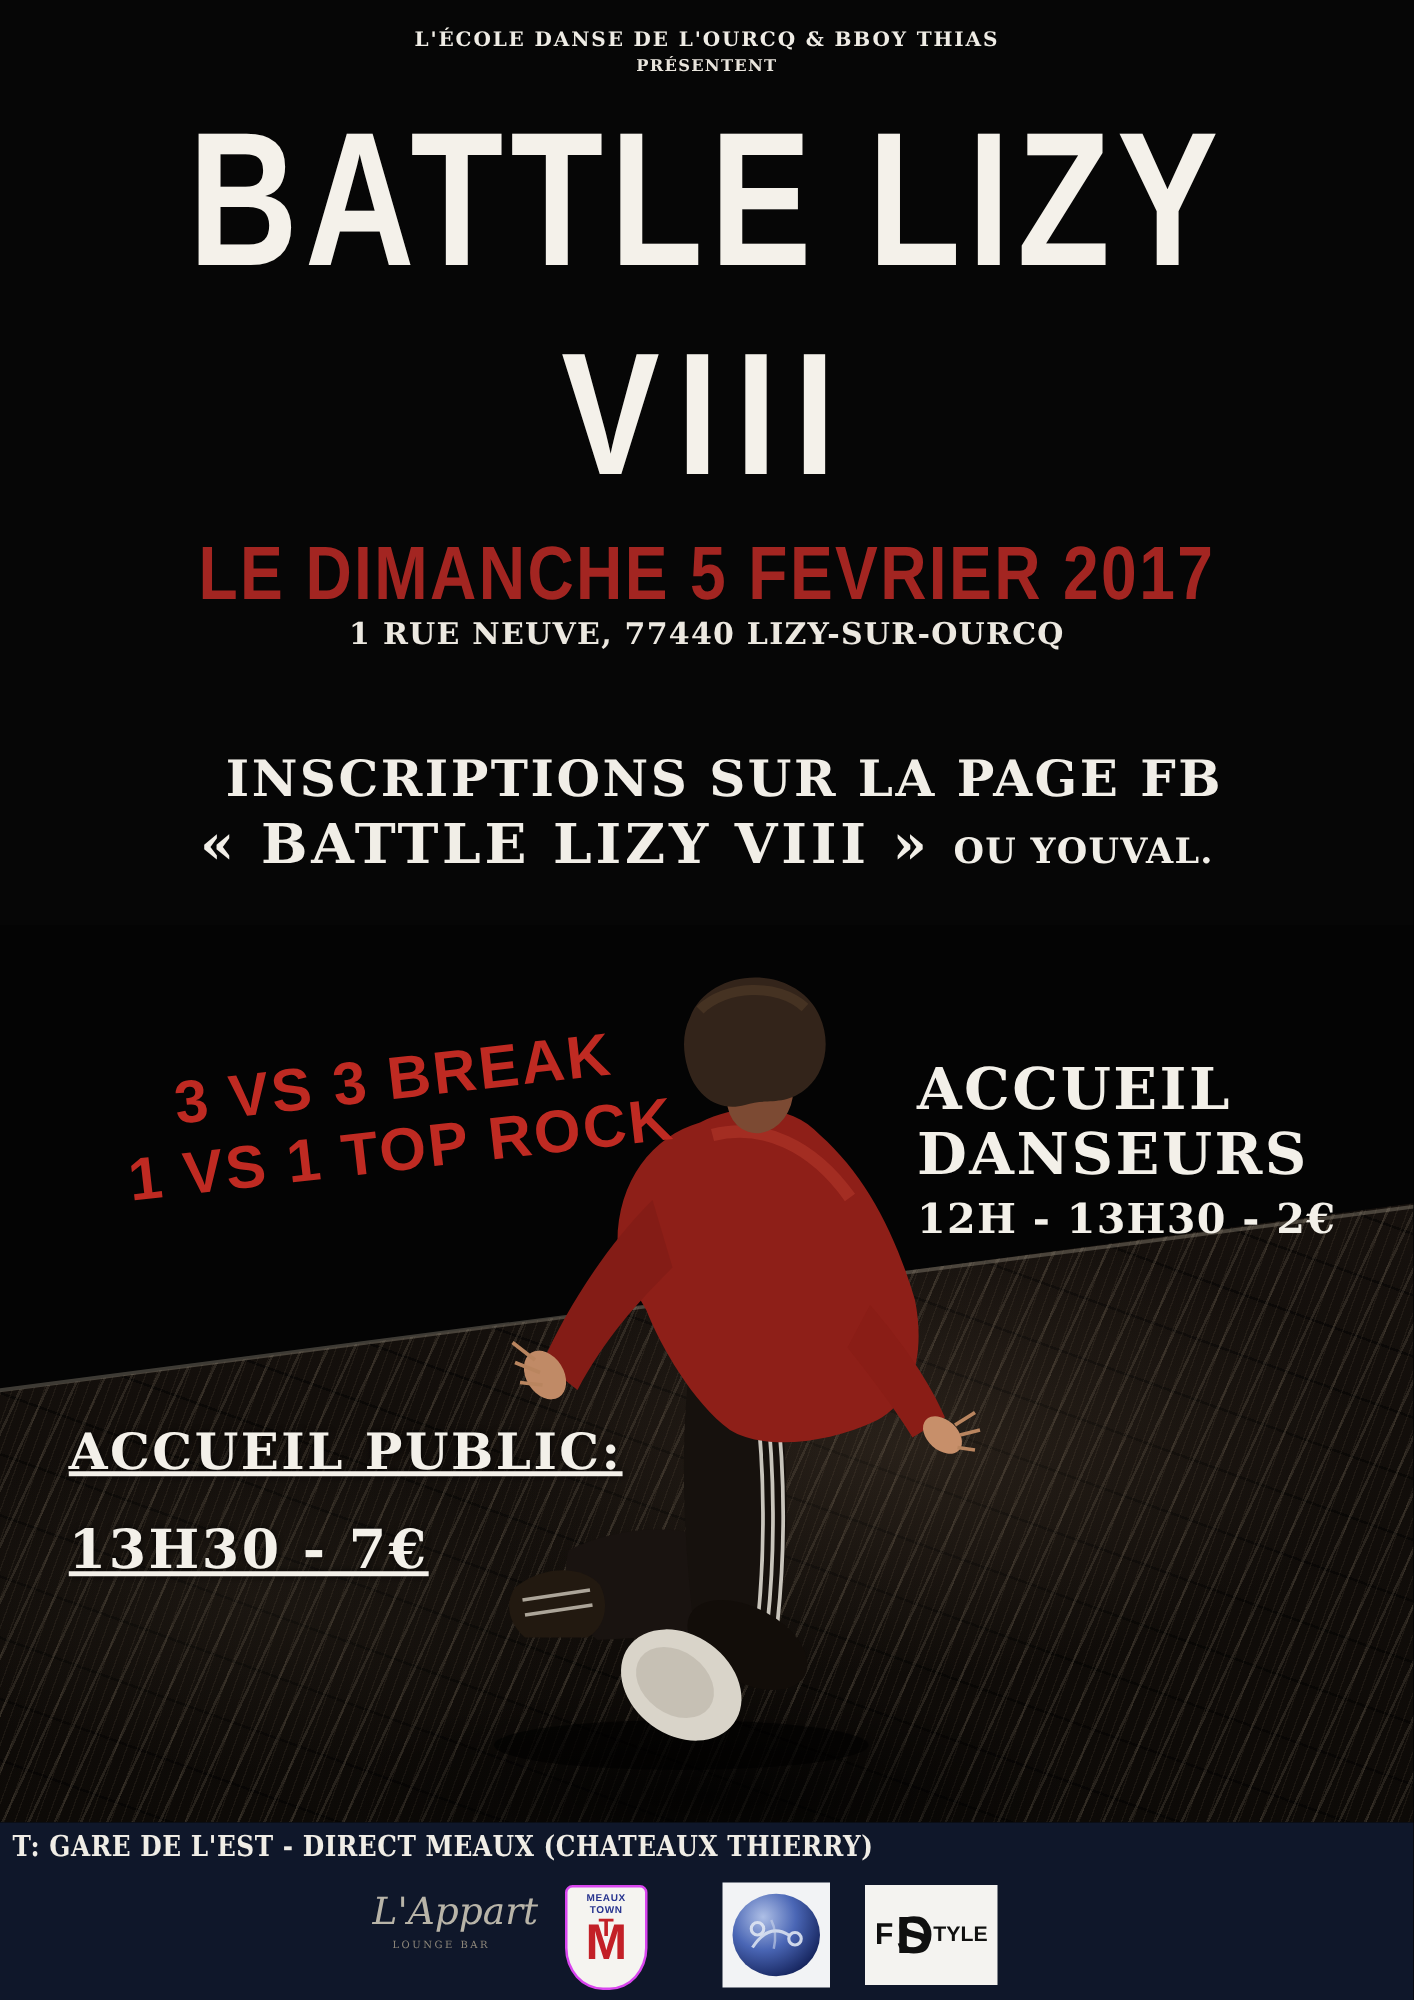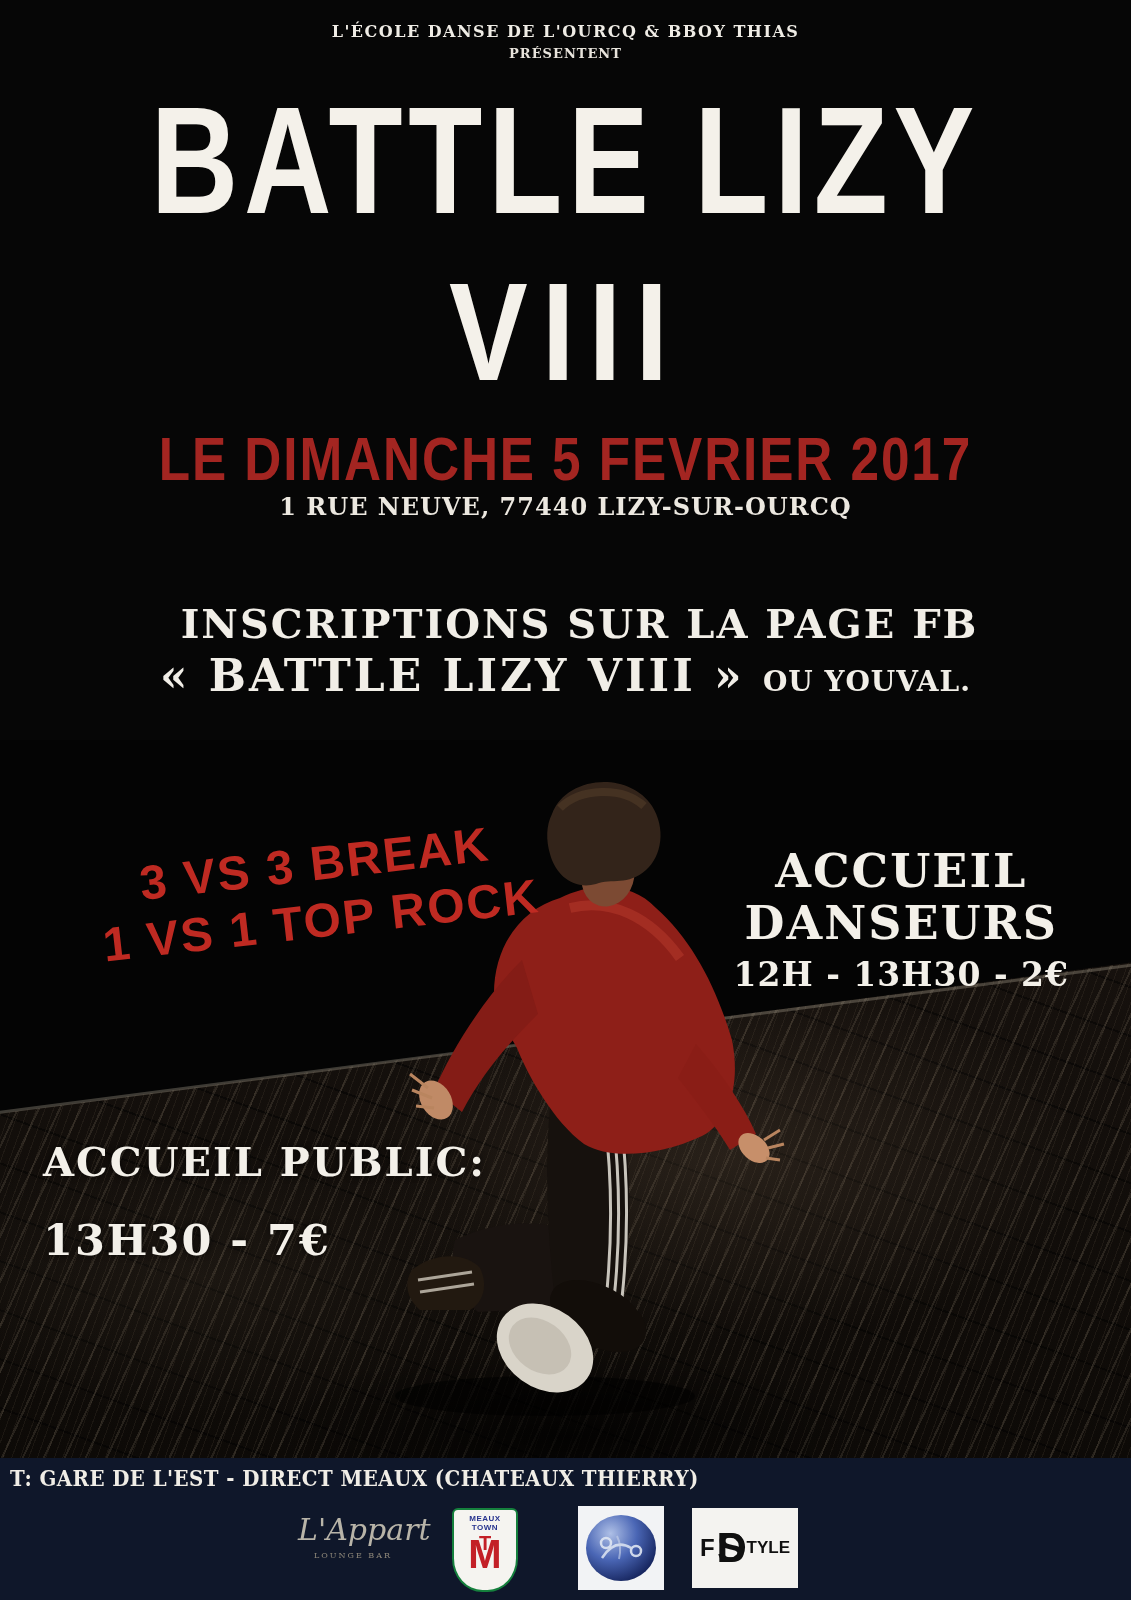--- a/index.html
+++ b/index.html
@@ -39,37 +39,37 @@
        repeating-linear-gradient(110deg, rgba(165,145,118,0.09) 0 1px, rgba(0,0,0,0) 1px 8px),
        repeating-linear-gradient(20deg, rgba(0,0,0,0.45) 0 2px, rgba(0,0,0,0) 2px 46px),
        linear-gradient(#1a1410,#0d0a07);}
   .stage-edge{position:absolute;left:-10px;top:372px;width:1160px;height:3px;
      background:rgba(185,175,155,0.32);transform:rotate(-7.4deg);transform-origin:left center;}
   .dancer{position:absolute;left:360px;top:8px;}
 
   
   .formats{left:58px;top:836px;width:520px;text-align:center;font-size:48px;line-height:1.18;
            letter-spacing:2px;color:#bf2a22;transform:rotate(-6.5deg);}
-  .danseurs{right:62px;top:846px;text-align:center;color:#f3f0e9;}
+  .danseurs{right:62px;top:846px;text-align:left;color:#f3f0e9;}
   .danseurs .l1{font-size:46px;line-height:1.12;letter-spacing:2px;}
   .danseurs .l3{font-size:33px;margin-top:6px;letter-spacing:1px;}
-  .public{left:43px;top:1138px;color:#f3f0e9;text-shadow:0 0 6px rgba(0,0,0,0.8);}
+  .public{left:55px;top:1138px;color:#f3f0e9;text-shadow:0 0 6px rgba(0,0,0,0.8);text-decoration:underline;}
   .public .l1{font-size:40px;letter-spacing:2px;}
   .public .l2{font-size:43px;margin-top:30px;letter-spacing:2px;}
 
   
   .band{position:absolute;left:0;top:1458px;width:1131px;height:142px;background:#0f172a;}
   .transport{position:absolute;left:10px;top:6px;font-size:23px;letter-spacing:0.5px;color:#f0ede6;
              transform:scaleX(0.86);transform-origin:left center;white-space:nowrap;}
   .sponsors{position:absolute;left:0;top:46px;width:1131px;height:96px;}
   .appart{position:absolute;left:298px;top:8px;width:110px;text-align:center;color:#d6d0bf;}
   .appart .nm{font-family:"DejaVu Serif",serif;font-style:italic;font-size:30px;opacity:0.85;}
   .appart .sb{font-size:8px;letter-spacing:2px;color:#8f887a;margin-top:4px;}
   .shield{position:absolute;left:452px;top:4px;width:62px;height:80px;background:#f5f4f0;
-          border:2px solid #15803d;border-radius:6px 6px 46% 46%/6px 6px 40% 40%;
+          border:2px solid #d946ef;border-radius:6px 6px 46% 46%/6px 6px 40% 40%;
           text-align:center;overflow:hidden;}
   .shield .tt{font-family:"Liberation Sans",sans-serif;font-weight:bold;font-size:8px;line-height:1.15;
               color:#27348f;margin-top:4px;letter-spacing:0.5px;}
   .shield .mono{position:relative;margin-top:2px;height:44px;}
   .shield .m{font-family:"Liberation Sans",sans-serif;font-weight:900;font-size:40px;line-height:40px;color:#c32027;}
   .shield .t{position:absolute;left:0;right:0;top:-2px;font-family:"Liberation Sans",sans-serif;
              font-weight:900;font-size:20px;color:#c32027;}
   .circlelogo{position:absolute;left:578px;top:2px;width:86px;height:84px;background:#f2f3f5;
               display:flex;align-items:center;justify-content:center;}
   .sphere{width:70px;height:66px;border-radius:50%;

